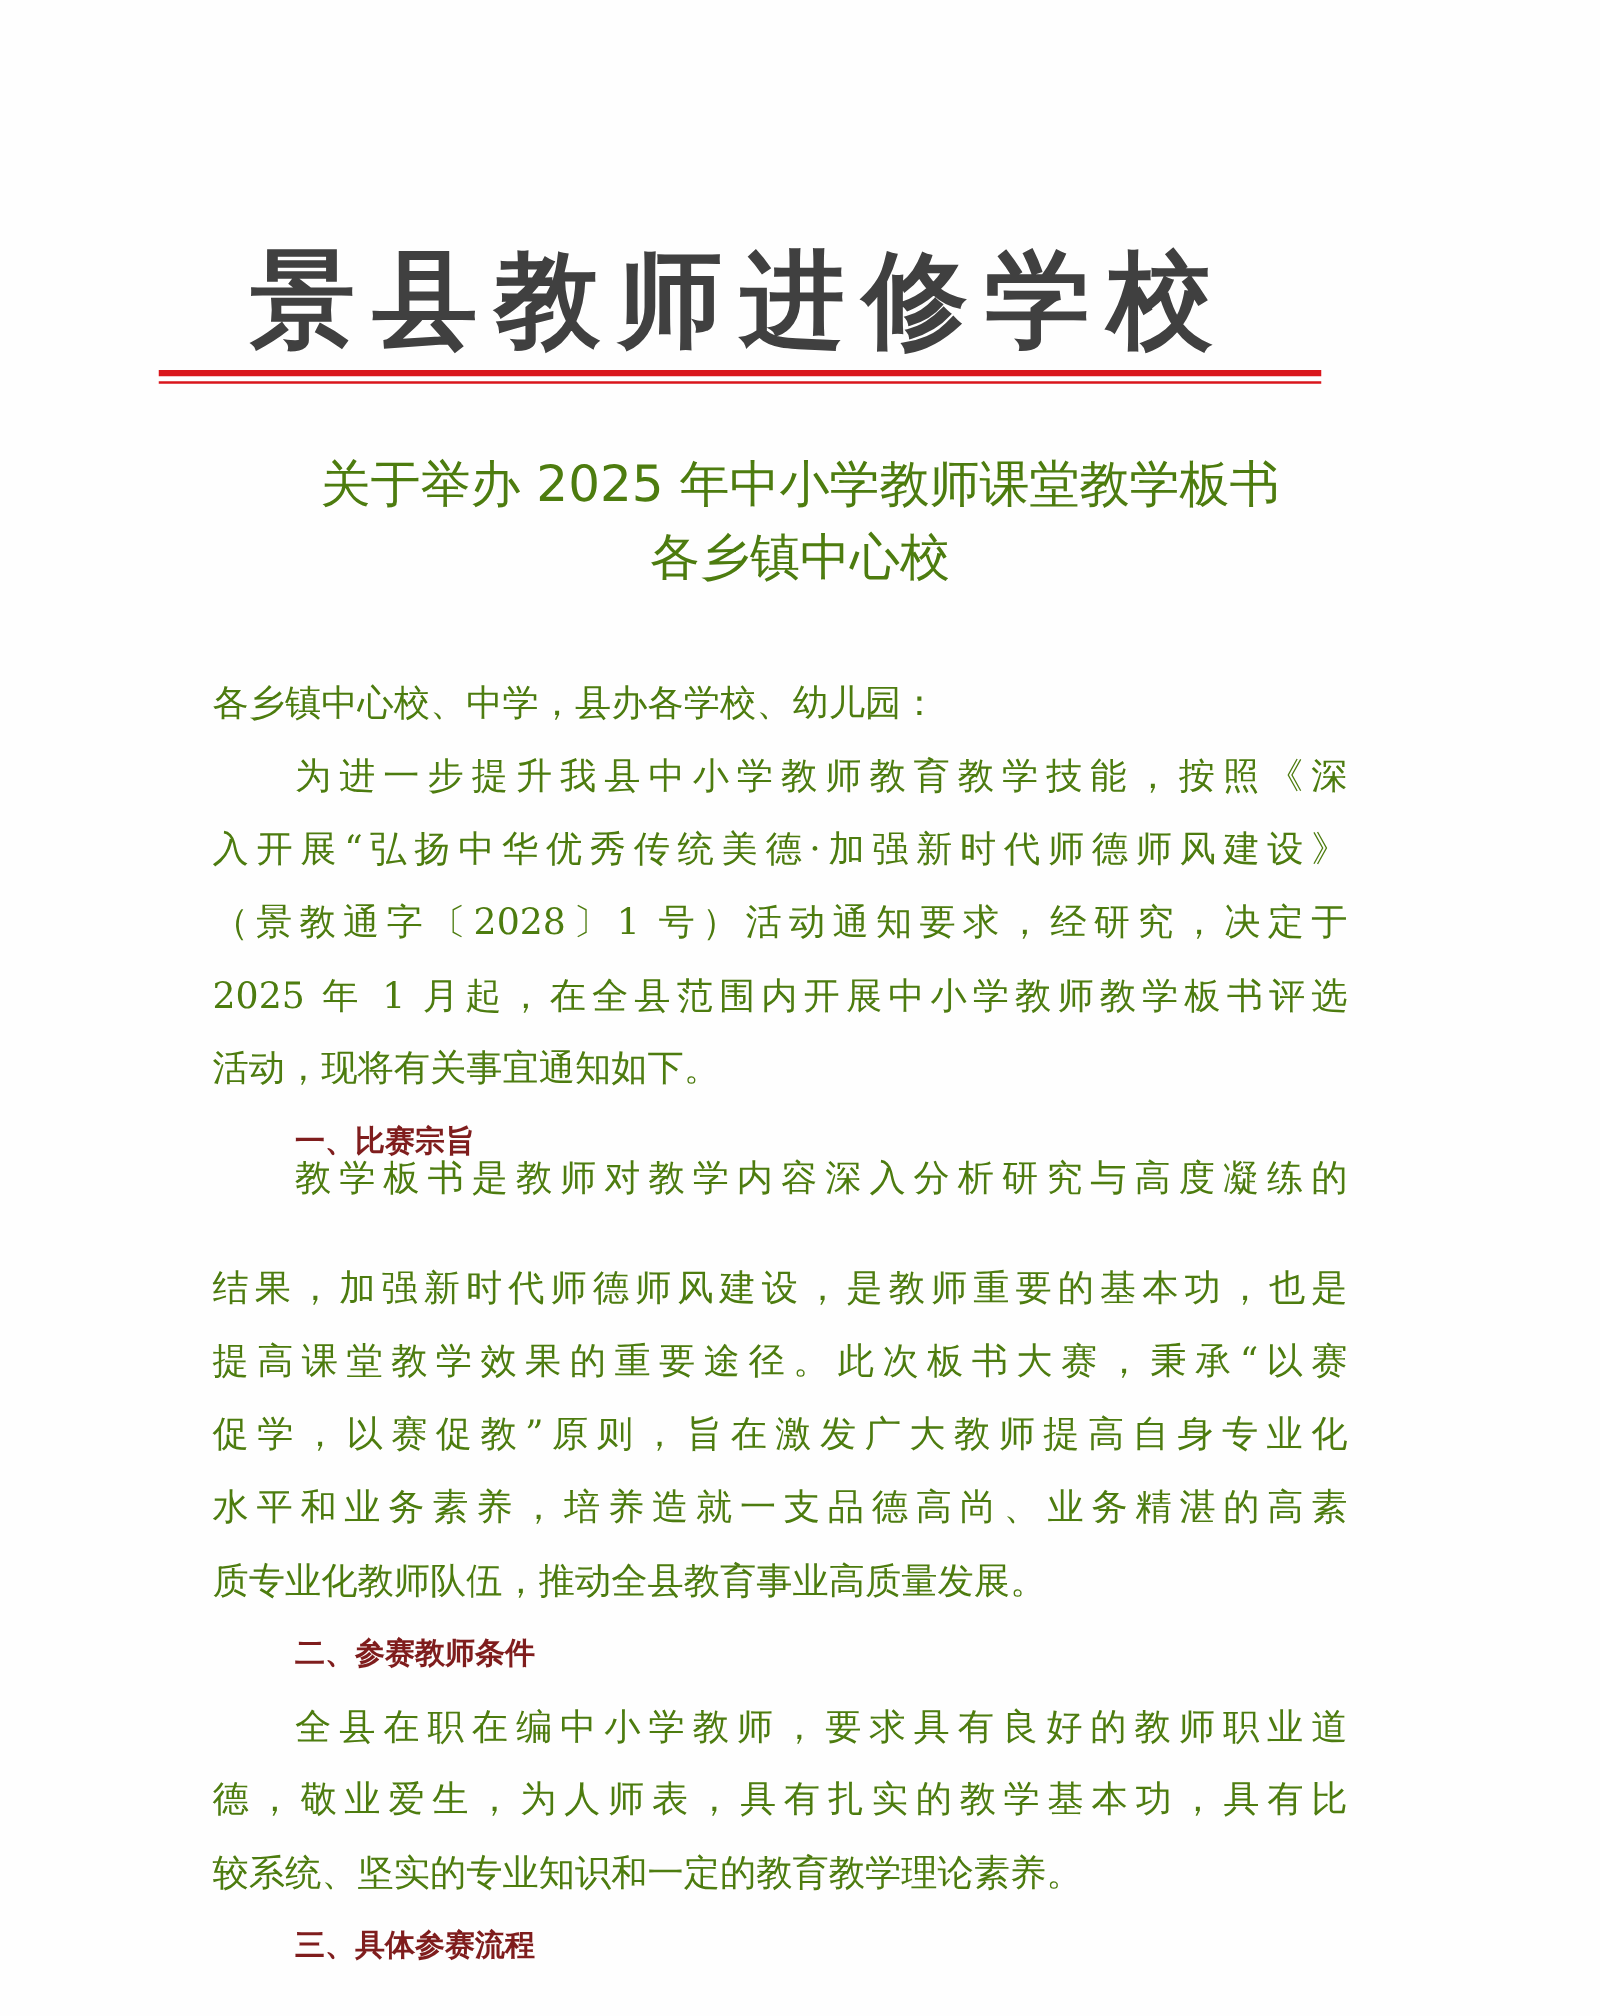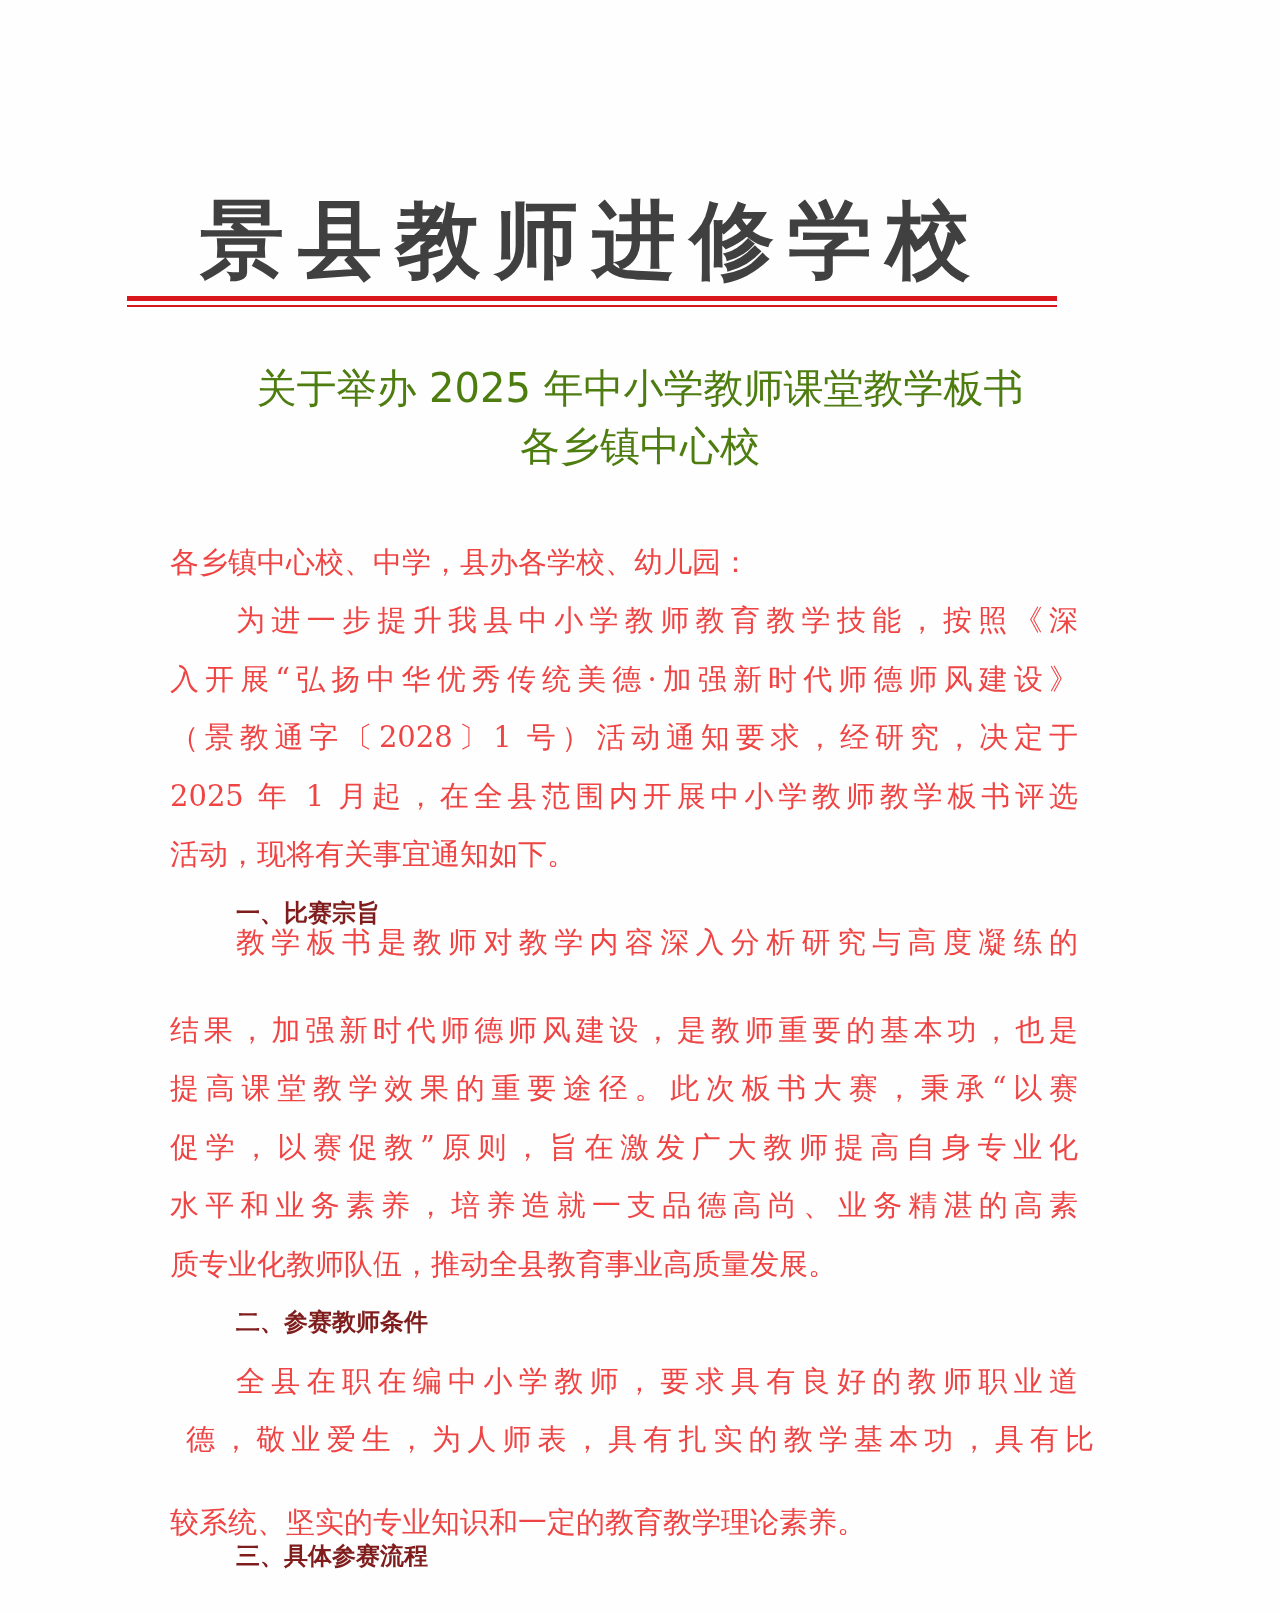--- a/index.html
+++ b/index.html
@@ -65,21 +65,21 @@
     }
     .title-1 { top: 358px; }
     .title-2 { top: 416px; }
     .body-line {
       position: absolute;
       left: 170px;
       width: 908px;
       font-family: "DejaVu Serif", "Liberation Serif", serif;
       font-size: 29px;
       line-height: 40px;
-      color: #ef4444;
+      color: #4d7c0f;
       white-space: nowrap;
       text-align: justify;
       text-align-last: justify;
     }
     .body-line.last { text-align-last: left; }
     .body-line.indent { left: 236px; width: 842px; }
     .heading {
       position: absolute;
       left: 236px;
       font-family: "DejaVu Sans", "Liberation Sans", sans-serif;
@@ -113,18 +113,18 @@
   <div class="heading" style="top:893px;">一、比赛宗旨</div>
   <div class="body-line indent" style="top:922px;">教学板书是教师对教学内容深入分析研究与高度凝练的</div>
   <div class="body-line" style="top:1010px;">结果，加强新时代师德师风建设，是教师重要的基本功，也是</div>
   <div class="body-line" style="top:1068px;">提高课堂教学效果的重要途径。此次板书大赛，秉承“以赛</div>
   <div class="body-line" style="top:1127px;">促学，以赛促教”原则，旨在激发广大教师提高自身专业化</div>
   <div class="body-line" style="top:1185px;">水平和业务素养，培养造就一支品德高尚、业务精湛的高素</div>
   <div class="body-line last" style="top:1244px;">质专业化教师队伍，推动全县教育事业高质量发展。</div>
 
   <div class="heading" style="top:1302px;">二、参赛教师条件</div>
   <div class="body-line indent" style="top:1361px;">全县在职在编中小学教师，要求具有良好的教师职业道</div>
-  <div class="body-line" style="top:1419px;margin-left:16px;">德，敬业爱生，为人师表，具有扎实的教学基本功，具有比</div>
-  <div class="body-line last" style="top:1478px;margin-top:24px;">较系统、坚实的专业知识和一定的教育教学理论素养。</div>
+  <div class="body-line" style="top:1419px;">德，敬业爱生，为人师表，具有扎实的教学基本功，具有比</div>
+  <div class="body-line last" style="top:1478px;">较系统、坚实的专业知识和一定的教育教学理论素养。</div>
 
   <div class="heading" style="top:1536px;">三、具体参赛流程</div>
 
 </div>
 
 </body></html>

